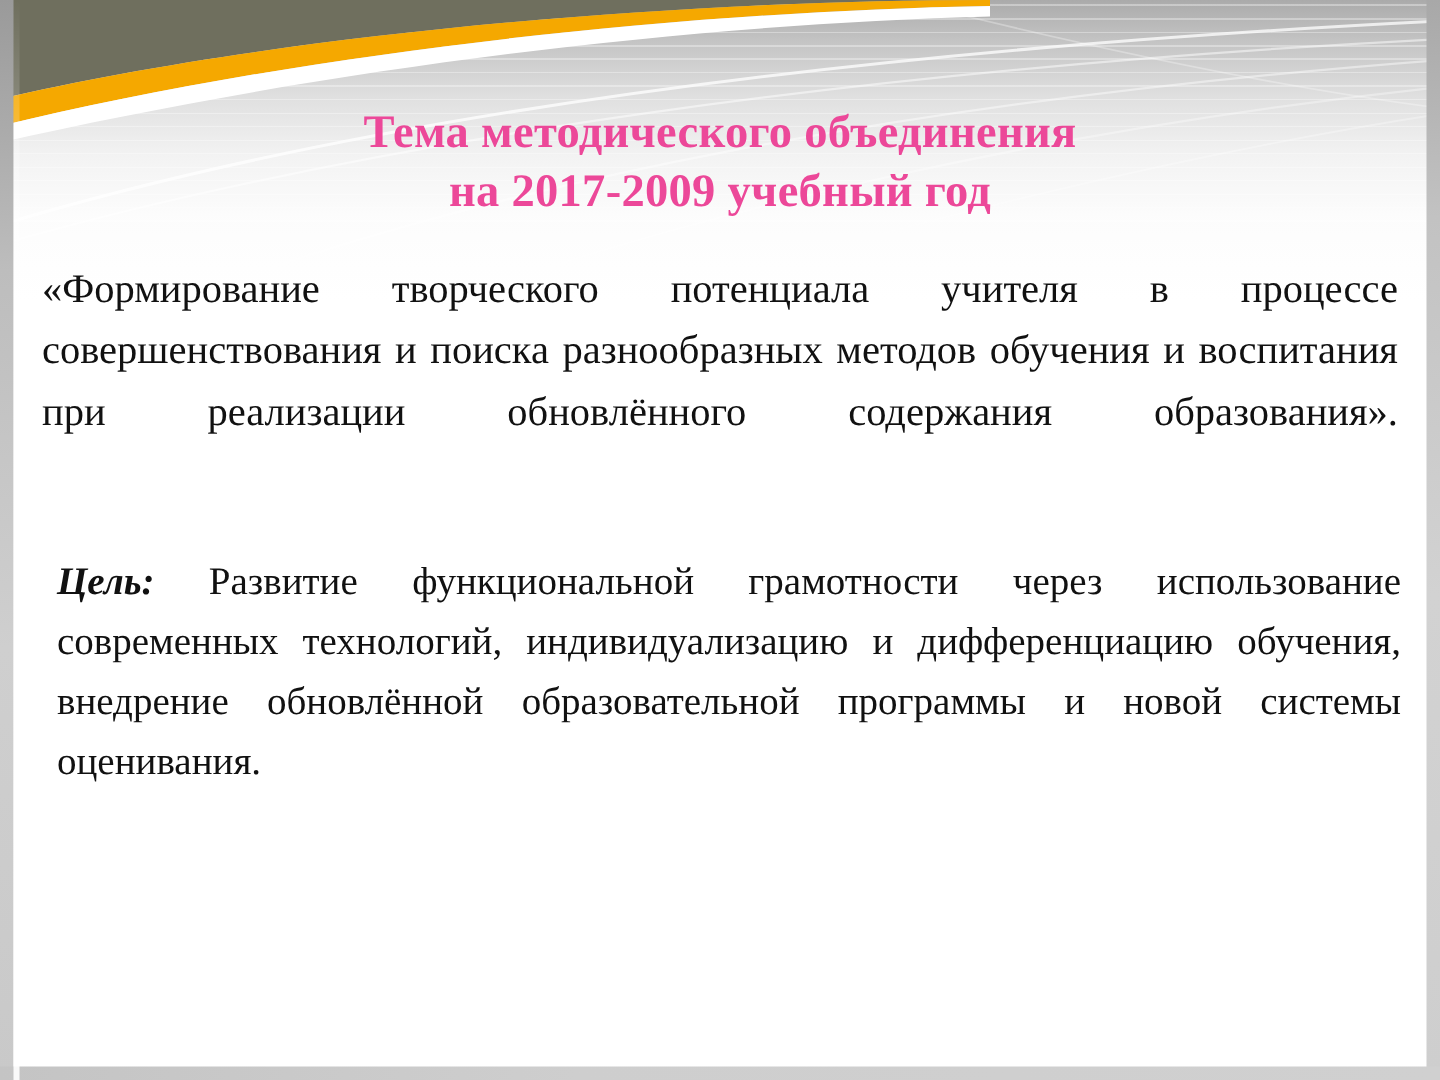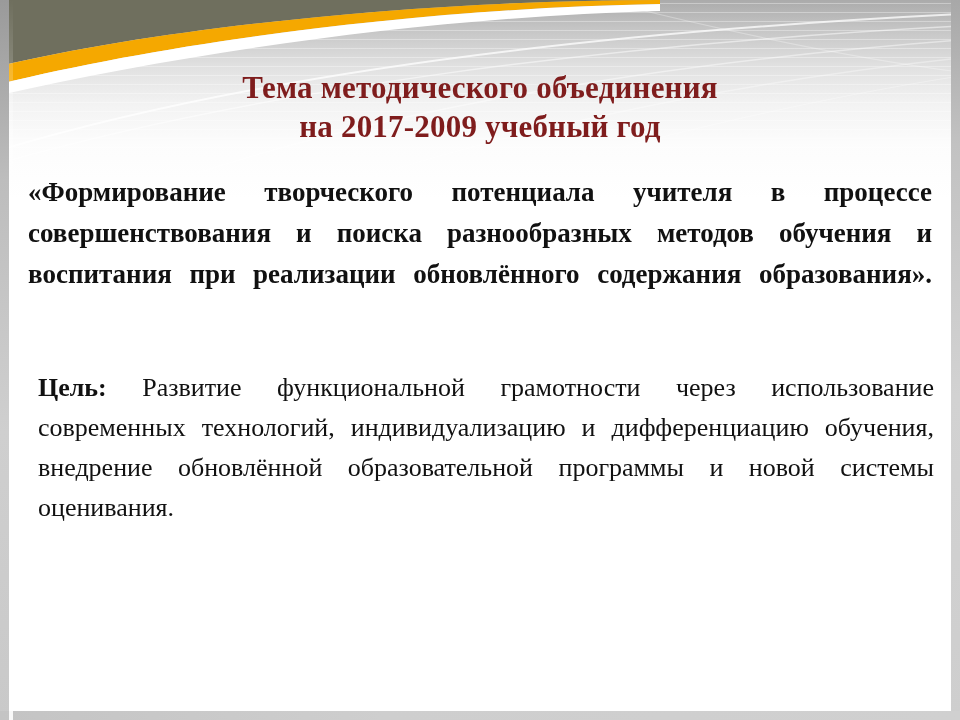--- a/index.html
+++ b/index.html
@@ -95,39 +95,38 @@
 
   
   .title-block {
     position: absolute;
     left: 0; top: 68px;
     width: 960px;
     text-align: center;
     z-index: 10;
   }
   .title-line {
-    color: #7f1d1d;
+    color: #ec4899;
     font-weight: bold;
     font-size: 31px;
     line-height: 39px;
     letter-spacing: 0.2px;
     white-space: nowrap;
   }
 
   .para-quote {
     position: absolute;
     left: 28px; top: 172px;
     width: 904px;
     text-align: justify;
     text-justify: inter-word;
     font-size: 27px;
     line-height: 41px;
     color: #111111;
     z-index: 10;
-    font-weight: bold;
   }
   .para-quote::after {
     content: "";
     display: inline-block;
     width: 100%;
   }
 
   .para-goal {
     position: absolute;
     left: 38px; top: 368px;
@@ -139,20 +138,21 @@
     color: #111111;
     z-index: 10;
   }
   .para-goal::after {
     content: "";
     display: inline-block;
     width: 100%;
   }
   .goal-label {
     font-weight: bold;
+    font-style: italic;
   }
 </style>
 </head>
 <body>
 
 <div id="slide">
 
   <div class="header-grad"></div>
   <div class="header-stripes"></div>
 

